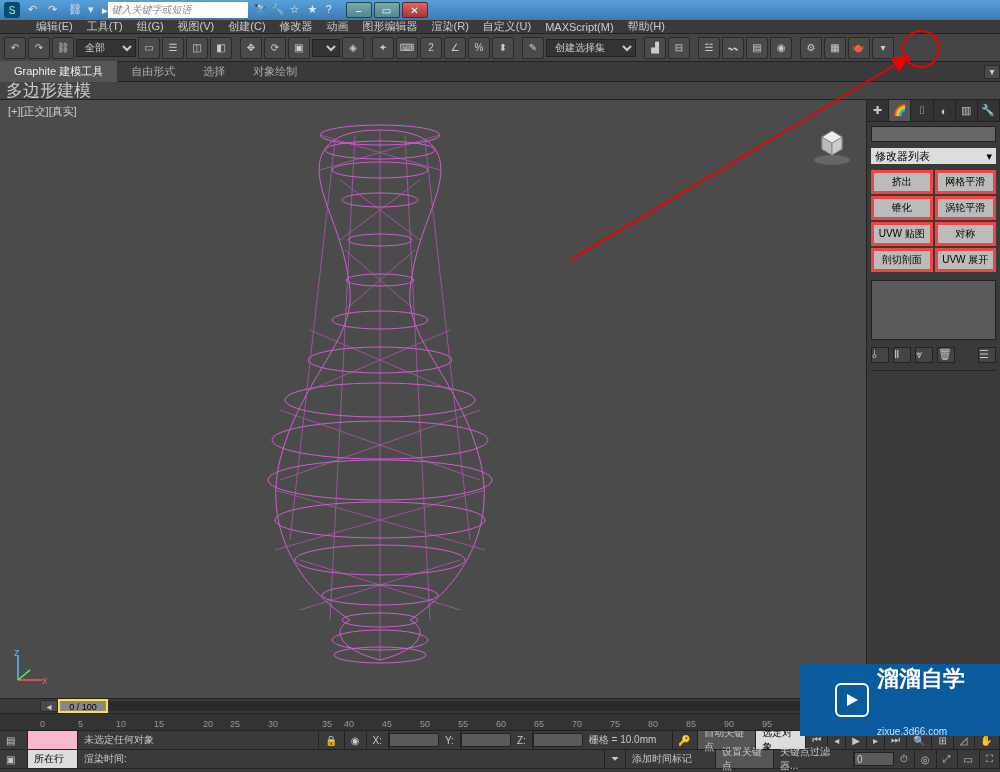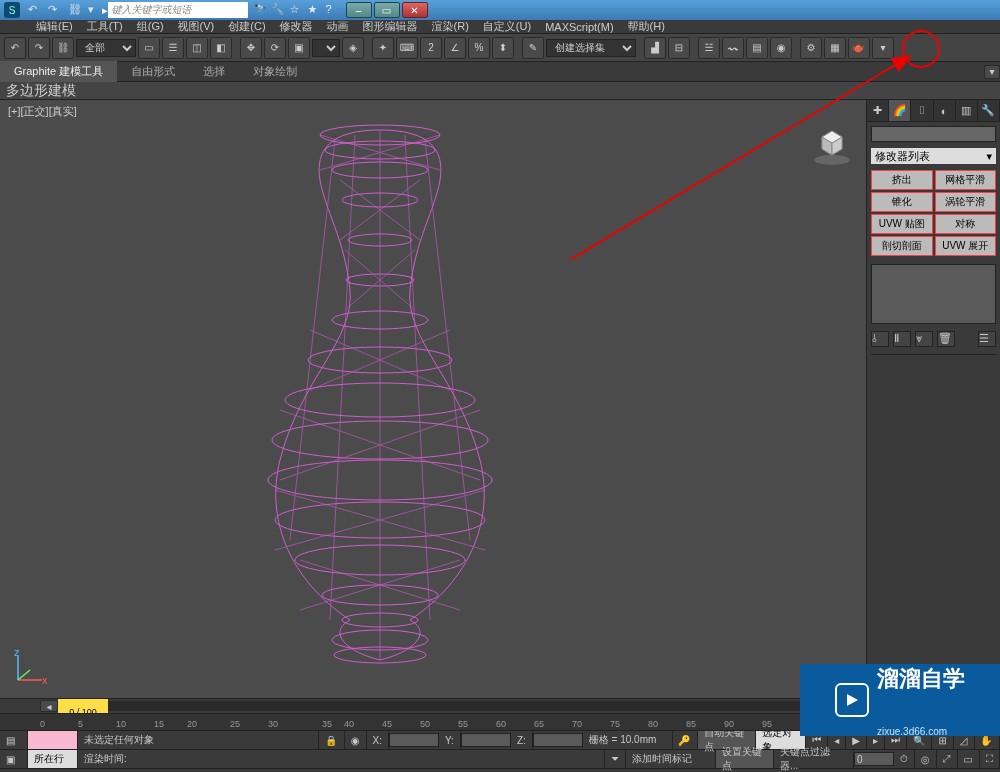--- a/index.html
+++ b/index.html
@@ -26,49 +26,49 @@
 .toolbar1 { height: 28px; background: #444; display: flex; align-items: center; padding: 0 4px; gap: 2px; border-bottom: 1px solid #222; }
 .tbtn { width: 22px; height: 22px; background: #4a4a4a; border: 1px solid #2a2a2a; border-radius: 2px; display: flex; align-items: center; justify-content: center; color: #ccc; font-size: 10px; }
 .tsel { background: #333; border: 1px solid #222; height: 18px; color: #ccc; padding: 0 4px; font-size: 10px; }
 .tsep { width: 4px; }
 
 
 .ribbon { height: 20px; background: #3a3a3a; display: flex; align-items: center; border-bottom: 1px solid #222; }
 .ribbon .tab { padding: 3px 14px; color: #aaa; font-size: 11px; }
 .ribbon .tab.active { background: #555; color: #eee; }
 .ribbon2 { height: 18px; background: #444; display: flex; align-items: center; padding-left: 6px; border-bottom: 1px solid #222; }
-.ribbon2 span { color: #ccc; font-size: 14px; }
+.ribbon2 span { color: #ccc; font-size: 17px; }
 
 
 .main { display: flex; height: calc(100% - 20px - 18px - 28px - 20px - 18px - 70px); }
 .viewport-wrap { flex: 1; position: relative; background: #4b4b4b; }
 .viewport-label { position: absolute; top: 4px; left: 8px; color: #ccc; font-size: 11px; }
 .viewcube { position: absolute; top: 24px; right: 12px; width: 44px; height: 44px; }
 .axis-gizmo { position: absolute; bottom: 10px; left: 10px; }
 .vase { position: absolute; left: 180px; top: 20px; }
 
 
 .cmdpanel { width: 134px; background: #3a3a3a; border-left: 1px solid #222; display: flex; flex-direction: column; }
 .cmdpanel .tabs { height: 22px; display: flex; background: #333; border-bottom: 1px solid #222; }
 .cmdpanel .tabs .ptab { flex: 1; display: flex; align-items: center; justify-content: center; border-right: 1px solid #222; }
 .cmdpanel .tabs .ptab.active { background: #555; }
 .cmdpanel .namebox { margin: 4px; height: 16px; background: #666; border: 1px solid #222; }
 .cmdpanel .modlist { margin: 2px 4px; height: 16px; background: #ddd; color: #000; padding: 0 4px; line-height: 16px; font-size: 11px; display: flex; justify-content: space-between; align-items: center; }
 .cmdpanel .modbtns { display: grid; grid-template-columns: 1fr 1fr; gap: 2px; margin: 4px; }
-.cmdpanel .modbtn { background: #bbb; color: #000; text-align: center; padding: 2px 0; font-size: 10px; border: 1px solid #ef4444; }
+.cmdpanel .modbtn { background: #bbb; color: #000; text-align: center; padding: 2px 0; font-size: 10px; border: 3px solid #ef4444; }
 .cmdpanel .stack { margin: 4px; height: 60px; background: #5a5a5a; border: 1px solid #222; }
 .cmdpanel .stackbar { margin: 2px 4px; height: 18px; display: flex; gap: 4px; align-items: center; }
 .cmdpanel .stackbar .sb { width: 18px; height: 16px; background: #444; border: 1px solid #222; }
 .cmdpanel .body { flex: 1; background: #3a3a3a; margin: 4px; border-top: 1px solid #222; }
 
 
 .bottom { height: 70px; background: #3a3a3a; border-top: 1px solid #222; }
 .timeline-top { height: 14px; display: flex; align-items: center; padding: 0 40px; }
 .slider-track { flex: 1; height: 10px; background: #2a2a2a; position: relative; }
-.slider-thumb { position: absolute; left: 0; top: -2px; width: 50px; height: 14px; background: #888; border: 7px solid #fde047; text-align: center; font-size: 9px; line-height: 12px; color: #000; }
+.slider-thumb { position: absolute; left: 0; top: -2px; width: 50px; height: 14px; background: #888; border: 2px solid #fde047; text-align: center; font-size: 9px; line-height: 12px; color: #000; }
 .timeline-ruler { height: 18px; background: #333; display: flex; align-items: flex-end; padding: 0 40px; position: relative; border-top: 1px solid #222; border-bottom: 1px solid #222; }
 .timeline-ruler .tick { position: absolute; bottom: 1px; font-size: 9px; color: #999; }
 .bottom-row { height: 19px; display: flex; align-items: center; background: #3a3a3a; border-bottom: 1px solid #222; }
 .bottom-row .cell { padding: 0 6px; border-right: 1px solid #222; height: 100%; display: flex; align-items: center; font-size: 10px; }
 .bottom-row .cell.pink { background: #f8b8d0; color: #000; }
 .bottom-row .spinner { width: 50px; height: 14px; background: #5a5a5a; border: 1px solid #222; color: #ccc; padding: 0 2px; font-size: 10px; }
 
 
 .badge { position: absolute; right: 0; bottom: 36px; width: 200px; height: 72px; background: #0a5b9e; color: #fff; display: flex; align-items: center; justify-content: center; gap: 8px; }
 .badge .play { width: 34px; height: 34px; border: 2px solid #fff; border-radius: 6px; display: flex; align-items: center; justify-content: center; }
@@ -290,21 +290,21 @@
     <div class="slider-track">
       <div class="slider-thumb">0 / 100</div>
     </div>
     <div class="tbtn" style="width:18px;height:12px;">▸</div>
   </div>
   <div class="timeline-ruler">
     <span class="tick" style="left:40px">0</span>
     <span class="tick" style="left:78px">5</span>
     <span class="tick" style="left:116px">10</span>
     <span class="tick" style="left:154px">15</span>
-    <span class="tick" style="left:187px">20</span>
+    <span class="tick" style="left:203px">20</span>
     <span class="tick" style="left:230px">25</span>
     <span class="tick" style="left:268px">30</span>
     <span class="tick" style="left:322px">35</span>
     <span class="tick" style="left:344px">40</span>
     <span class="tick" style="left:382px">45</span>
     <span class="tick" style="left:420px">50</span>
     <span class="tick" style="left:458px">55</span>
     <span class="tick" style="left:496px">60</span>
     <span class="tick" style="left:534px">65</span>
     <span class="tick" style="left:572px">70</span>

